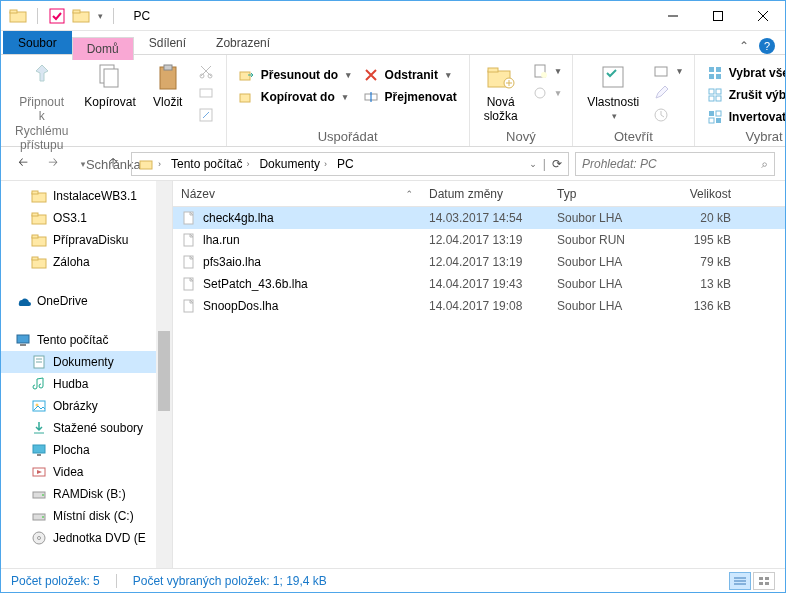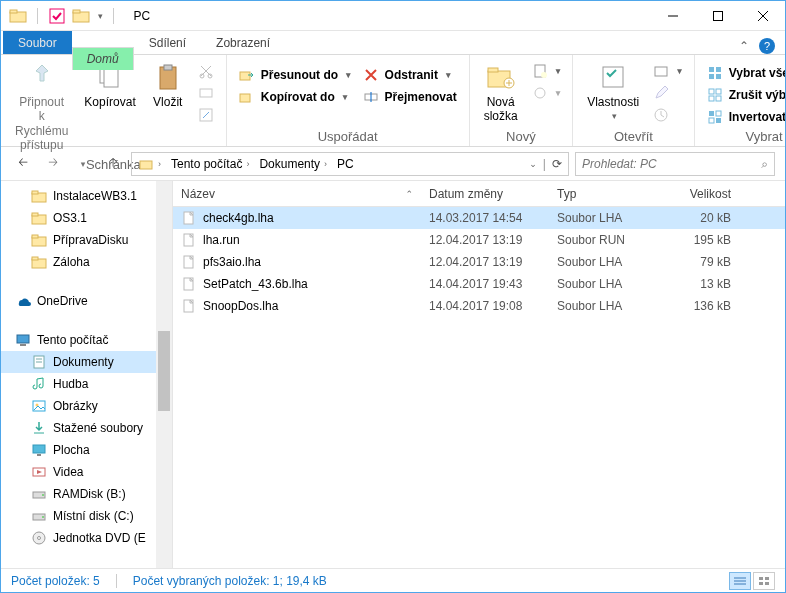--- a/index.html
+++ b/index.html
@@ -10,22 +10,22 @@
 .titlebar-icons { display: flex; gap: 6px; padding: 0 8px; align-items: center; }
 .titlebar-icons .ticon { width: 18px; height: 18px; }
 .titlebar-sep { width: 1px; height: 16px; background: #ccc; margin: 0 4px; }
 .titlebar-title { padding-left: 8px; color: #000; }
 .titlebar-spacer { flex: 1; }
 .winbtn { width: 45px; height: 29px; display: flex; align-items: center; justify-content: center; cursor: default; }
 
 
 .ribbon-tabs { height: 24px; display: flex; align-items: flex-end; background: #fff; border-bottom: 1px solid #dadada; padding-left: 2px; }
 .rtab { padding: 4px 14px; color: #444; cursor: default; border: 1px solid transparent; border-bottom: none; }
-.rtab.file { background: #1979ca; color: #e5e5e5; }
-.rtab.active { border-color: #dadada; background: #86efac; position: relative; top: 16px; font-style: italic; }
+.rtab.file { background: #1979ca; color: #000000; }
+.rtab.active { border-color: #dadada; background: #f9a8d4; position: relative; top: 6px; }
 .ribbon-right { margin-left: auto; display: flex; align-items: center; gap: 10px; padding-right: 10px; }
 .help-circle { width: 16px; height: 16px; border-radius: 50%; background: #1979ca; color: #fff; display: flex; align-items: center; justify-content: center; font-size: 11px; }
 
 
 .ribbon { height: 92px; background: #fff; border-bottom: 1px solid #dadada; display: flex; }
 .rgroup { border-right: 1px solid #e5e5e5; padding: 4px 8px 2px 8px; display: flex; flex-direction: column; }
 .rgroup-body { flex: 1; display: flex; align-items: flex-start; gap: 4px; }
 .rgroup-label { text-align: center; color: #666; font-size: 13px; padding-top: 2px; }
 .rbig { display: flex; flex-direction: column; align-items: center; gap: 2px; padding: 2px 6px; text-align: center; line-height: 1.2; cursor: default; }
 .rbig.disabled { opacity: 0.55; }

